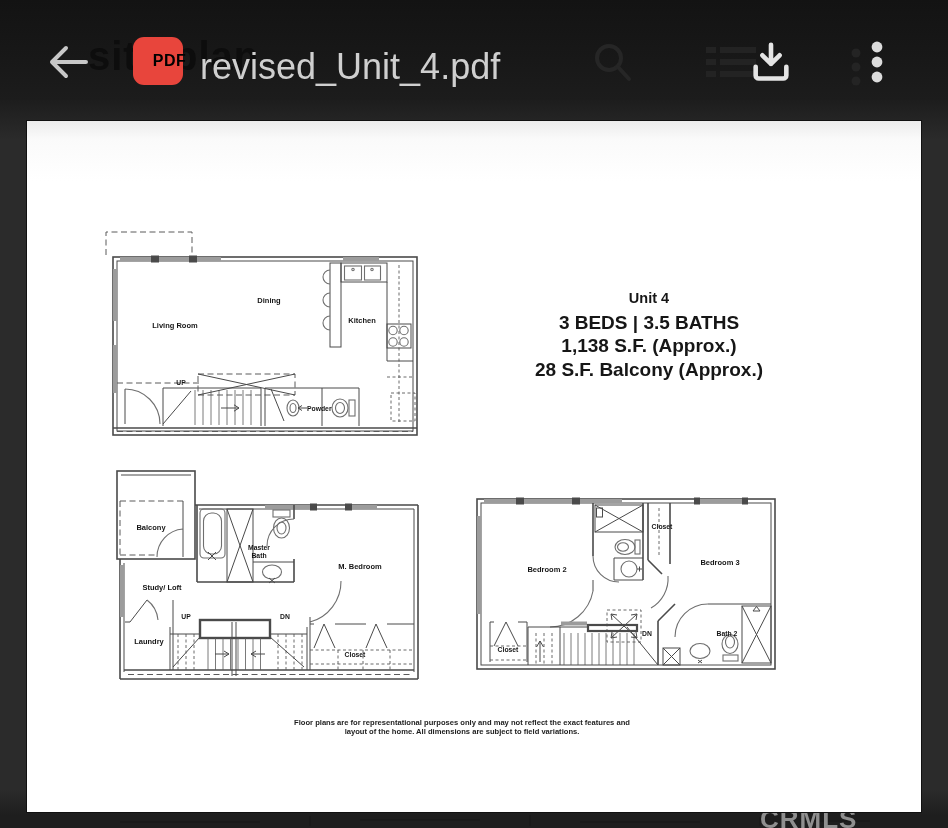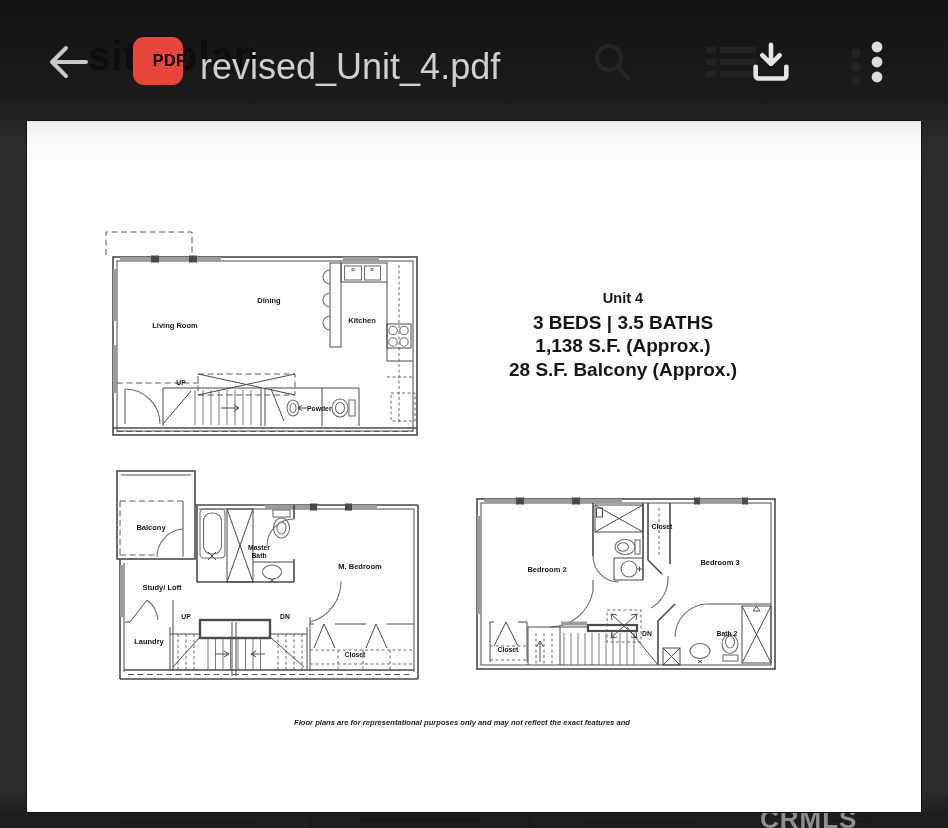--- a/index.html
+++ b/index.html
@@ -40,28 +40,28 @@
     position:absolute;left:760px;top:804px;z-index:1;
     font-size:26px;font-weight:bold;color:#8f8f8f;letter-spacing:1px;
   }
   
   .page{
     position:absolute;left:27px;top:121px;width:894px;height:691px;z-index:2;
     background:linear-gradient(180deg,#ececec 0px,#fafafa 18px,#ffffff 60px);
     box-shadow:0 0 0 1px #111;
   }
   .unit-info{
-    position:absolute;left:446px;top:166px;width:300px;text-align:center;
+    position:absolute;left:472px;top:166px;width:300px;text-align:center;
     color:#161616;font-weight:bold;
   }
   .unit-info .l{font-size:19px;line-height:23.5px;}
   .unit-info .l0{font-size:14.5px;}
   .disclaimer{
     position:absolute;left:235px;top:597px;width:400px;text-align:center;
-    font-size:7.6px;font-weight:bold;color:#1d1d1d;line-height:9px;font-style:italic;
+    font-size:7.6px;font-weight:bold;color:#1d1d1d;line-height:9px;
   }
   
   .fp{position:absolute;}
   .fp .w{stroke:#4a4a4a;stroke-width:1.6;fill:none;}
   .fp .wt{stroke:#4a4a4a;stroke-width:1;fill:none;}
   .fp .ww{stroke:#9c9c9c;stroke-width:4;fill:none;}
   .fp .hs{stroke:#585858;stroke-width:.8;fill:none;}
   .fp .d{stroke:#5a5a5a;stroke-width:1;fill:none;stroke-dasharray:6 3.5;}
   .fp .d2{stroke:#5a5a5a;stroke-width:.9;fill:none;stroke-dasharray:3 2.5;}
   .fp .fx{stroke:#6f6f6f;stroke-width:1.1;fill:none;}
@@ -360,14 +360,15 @@
 
   <div class="unit-info">
     <div class="l l0">Unit 4</div>
     <div class="l">3 BEDS | 3.5 BATHS</div>
     <div class="l">1,138 S.F. (Approx.)</div>
     <div class="l">28 S.F. Balcony (Approx.)</div>
   </div>
 
   <div class="disclaimer">
     <div>Floor plans are for representational purposes only and may not reflect the exact features and</div>
+    <div>layout of the home. All dimensions are subject to field variations.</div>
   </div>
 </div>
 
 </body></html>

